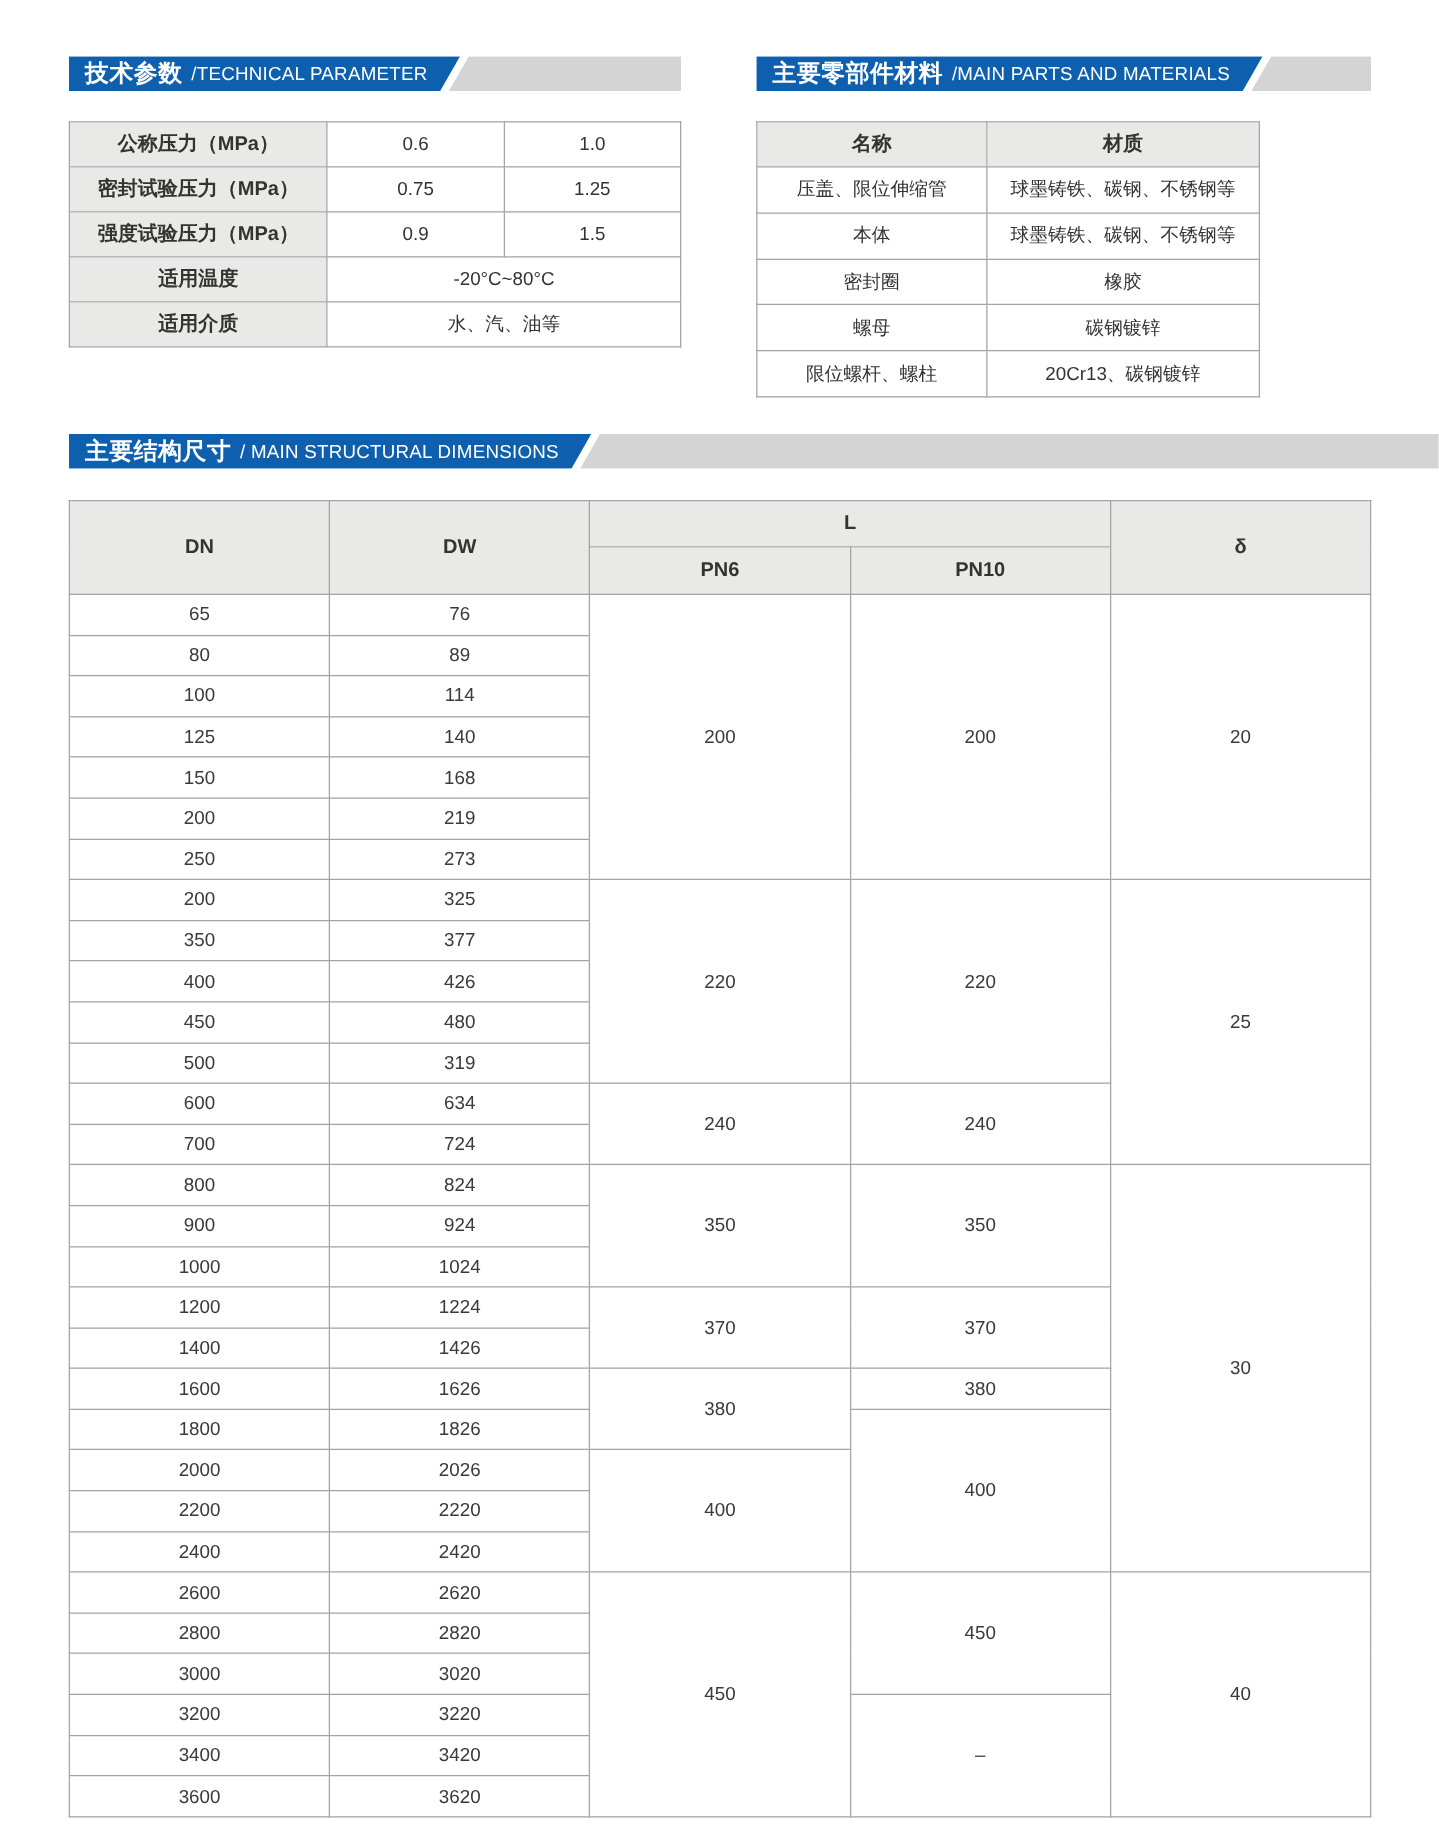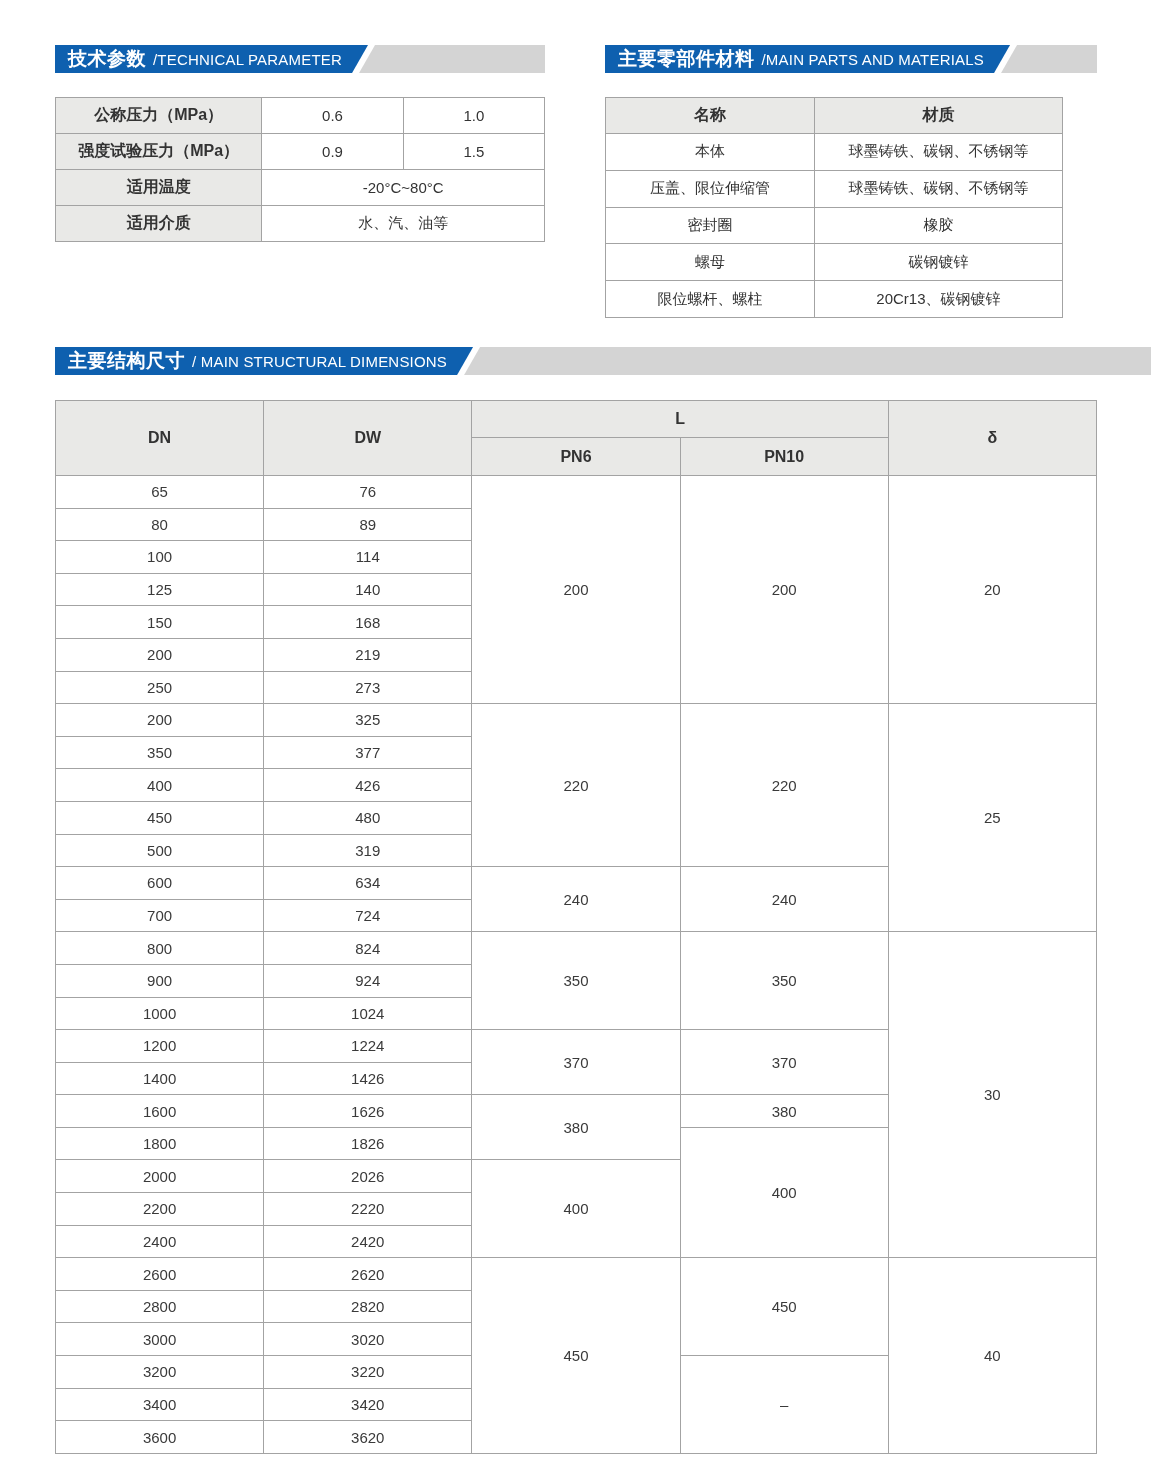--- a/index.html
+++ b/index.html
@@ -32,21 +32,21 @@
     border:1px solid #a3a3a3;
     text-align:center;vertical-align:middle;
     padding:0;overflow:hidden;
   }
   th{background:#e9e9e7;font-weight:bold;}
   
   .tech{left:55px;top:97px;width:490px;}
   .tech td{height:35px;font-size:15px;}
   .tech td.lbl{background:#e9e9e7;font-weight:bold;font-size:16px;}
   
-  .materials{left:605px;top:97px;width:458px;}
+  .materials{left:605px;top:97px;width:403px;}
   .materials th{height:35px;font-size:16px;}
   .materials td{height:35.8px;font-size:15px;}
   
   .dims{left:55px;top:400px;width:1042px;}
   .dims th{font-size:16px;}
   .dims thead tr.hr1 th{height:36px;}
   .dims thead tr.hr2 th{height:37px;}
   .dims td{height:31.6px;font-size:15px;color:#3a3a3a;}
 </style>
 </head>
@@ -74,20 +74,25 @@
     <colgroup>
         <col style="width:42.2%">
         <col style="width:28.9%">
         <col style="width:28.9%">
       </colgroup>
     <tbody>
         <tr>
           <td class="lbl">公称压力（MPa）</td>
           <td>0.6</td>
           <td>1.0</td>
+        </tr>
+        <tr>
+          <td class="lbl">密封试验压力（MPa）</td>
+          <td>0.75</td>
+          <td>1.25</td>
         </tr>
         <tr>
           <td class="lbl">强度试验压力（MPa）</td>
           <td>0.9</td>
           <td>1.5</td>
         </tr>
         <tr>
           <td class="lbl">适用温度</td>
           <td colspan="2">-20°C~80°C</td>
         </tr>
@@ -104,25 +109,25 @@
         <col style="width:54.3%">
       </colgroup>
     <thead>
       <tr>
         <th>名称</th>
         <th>材质</th>
       </tr>
     </thead>
     <tbody>
         <tr>
+          <td>压盖、限位伸缩管</td>
+          <td>球墨铸铁、碳钢、不锈钢等</td>
+        </tr>
+        <tr>
           <td>本体</td>
-          <td>球墨铸铁、碳钢、不锈钢等</td>
-        </tr>
-        <tr>
-          <td>压盖、限位伸缩管</td>
           <td>球墨铸铁、碳钢、不锈钢等</td>
         </tr>
         <tr>
           <td>密封圈</td>
           <td>橡胶</td>
         </tr>
         <tr>
           <td>螺母</td>
           <td>碳钢镀锌</td>
         </tr>

